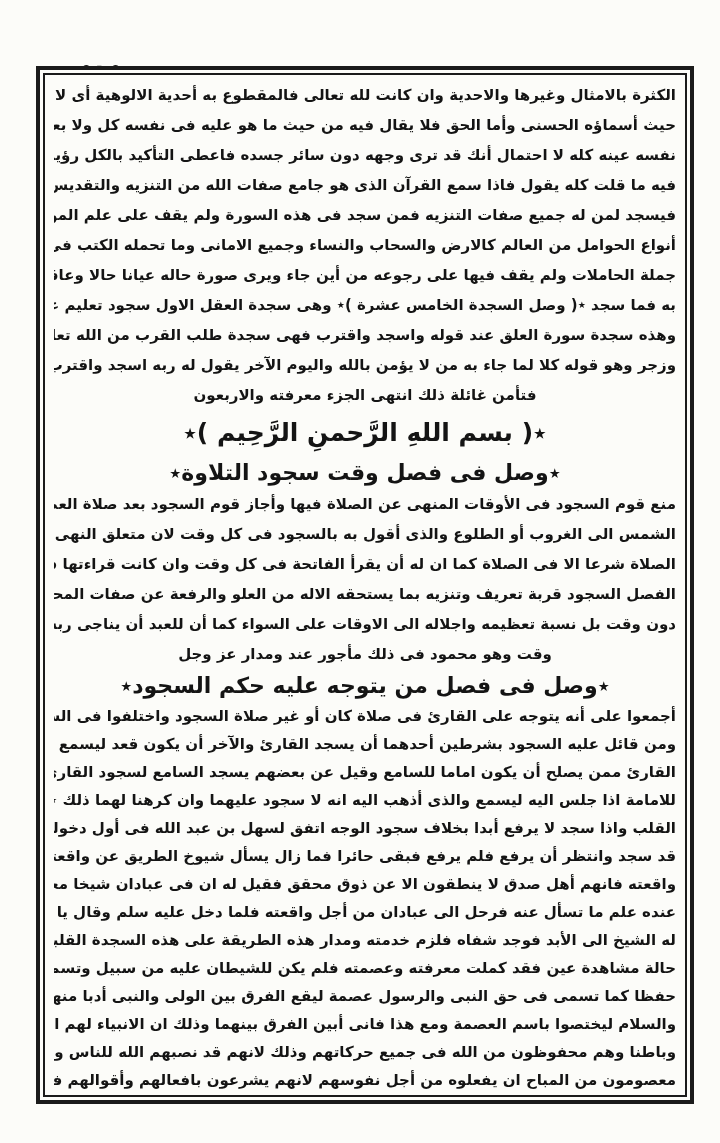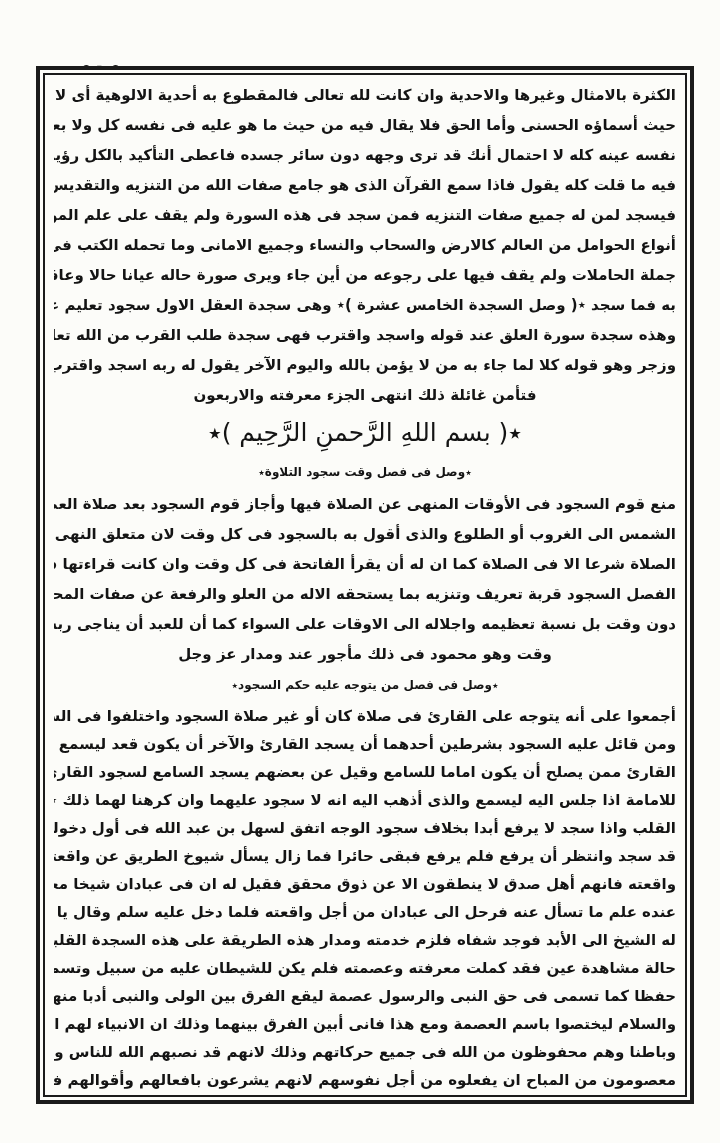--- a/index.html
+++ b/index.html
@@ -68,29 +68,29 @@
     line-height: 28px;
   }
   .line.center {
     text-align: center;
     text-align-last: center;
   }
   .basmala {
     height: 46px;
     line-height: 46px;
     font-size: 25px;
-    font-weight: 400;
+    font-weight: 700;
     text-align: center;
     white-space: nowrap;
     overflow: hidden;
   }
   .section-header {
     height: 33px;
     line-height: 33px;
-    font-size: 12px;
+    font-size: 22px;
     font-weight: 700;
     text-align: center;
     white-space: nowrap;
     overflow: hidden;
   }
 </style>
 </head>
 <body>
 
 <div class="sheet">

